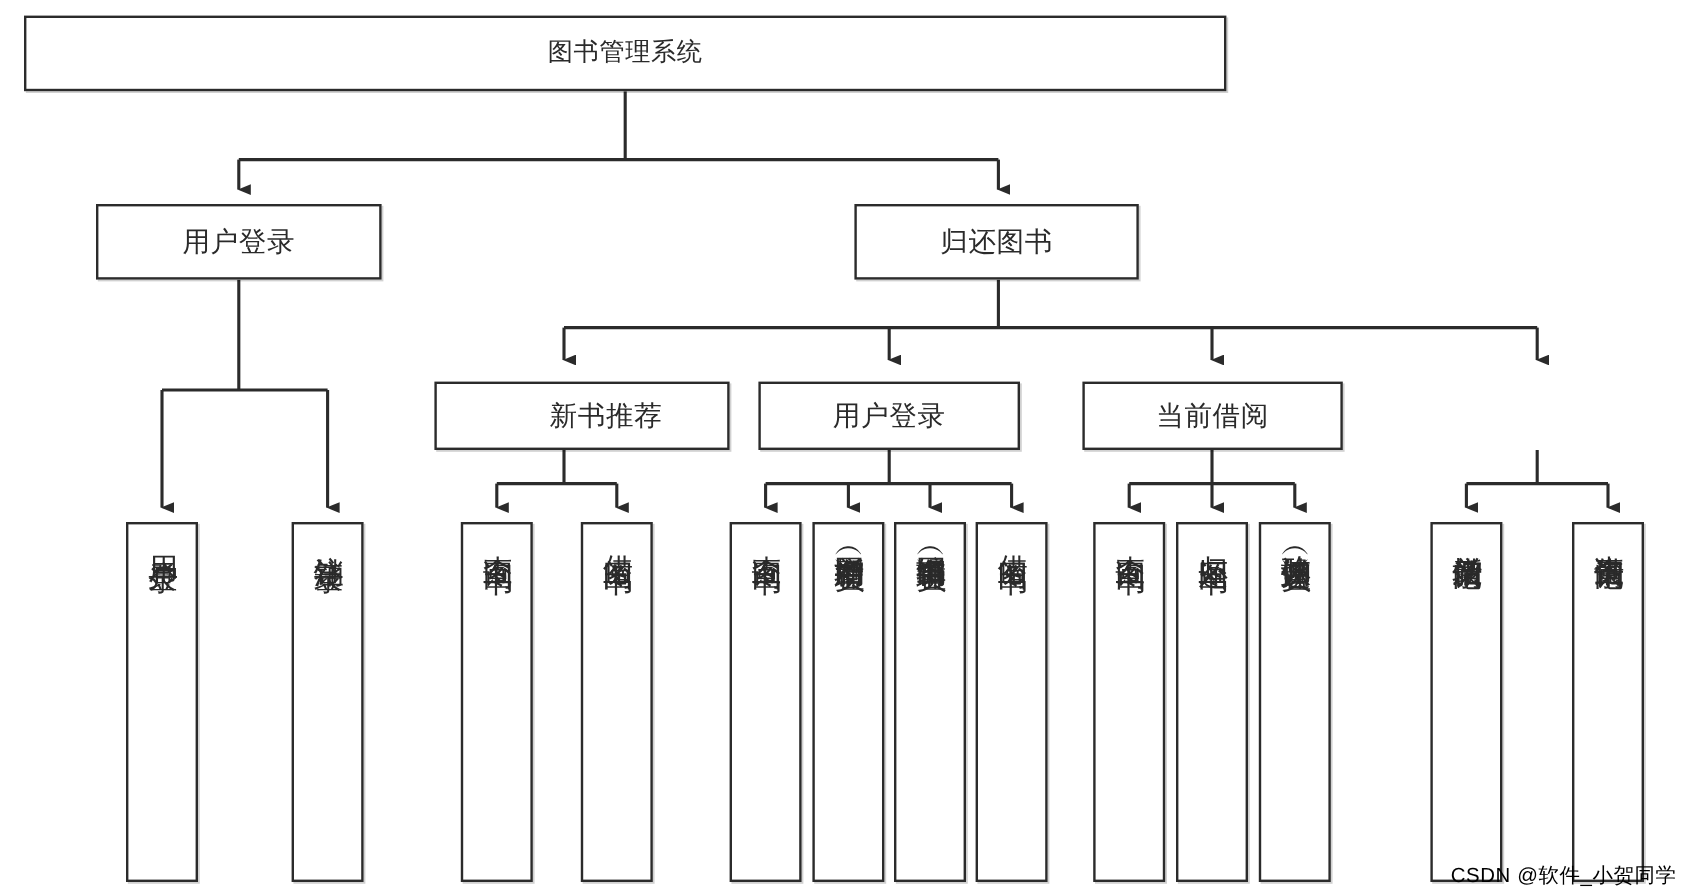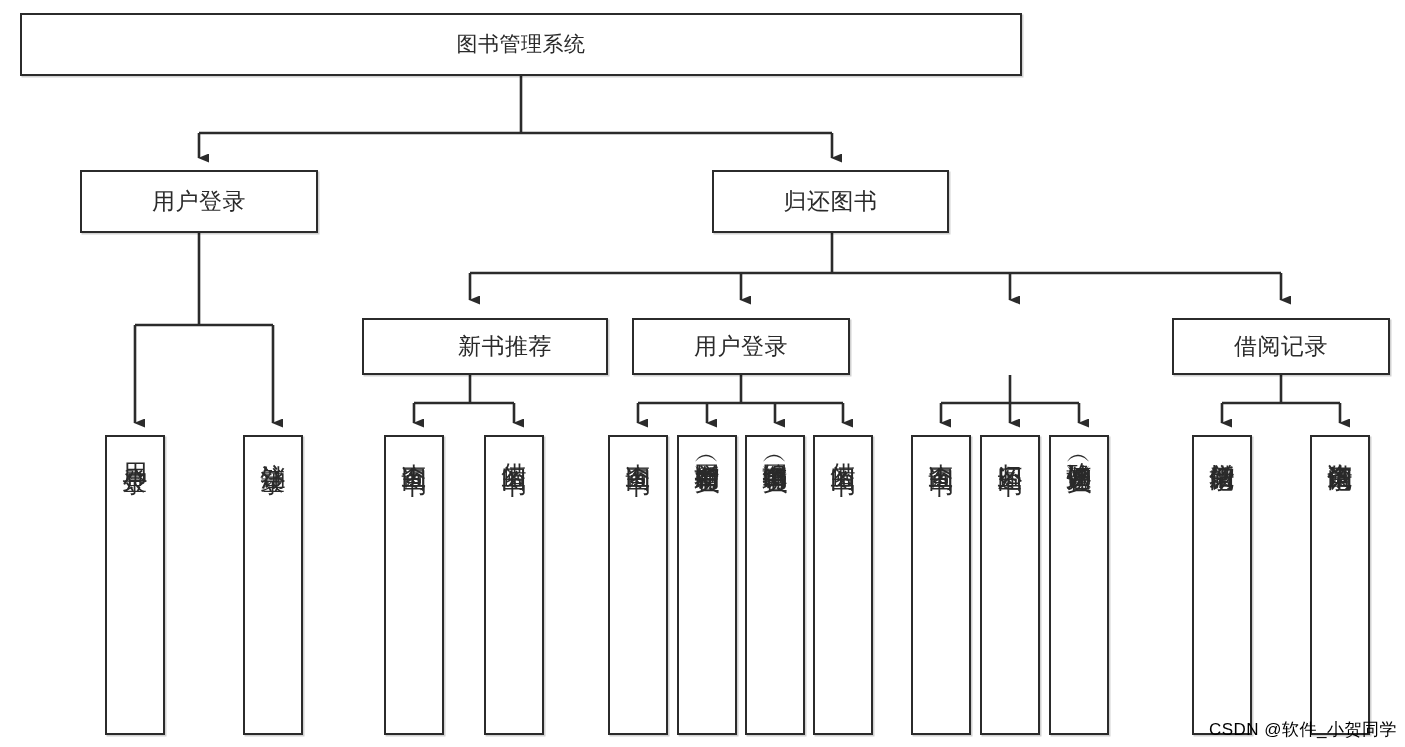--- a/index.html
+++ b/index.html
@@ -143,22 +143,22 @@
   <div class="node horiz" style="left:712px; top:170px; width:237px; height:63px;">
     <span class="label">归还图书</span>
   </div>
 
   <div class="node horiz" style="left:362px; top:318px; width:246px; height:57px;padding-left:40px;">
     <span class="label">新书推荐</span>
   </div>
   <div class="node horiz" style="left:632px; top:318px; width:218px; height:57px;">
     <span class="label">用户登录</span>
   </div>
-  <div class="node horiz" style="left:1172px; top:318px; width:218px; height:57px;">
-    <span class="label">借阅记录</span>
+  <div class="node horiz" style="left:902px; top:318px; width:217px; height:57px;">
+    <span class="label">当前借阅</span>
   </div>
 
   <div class="node vert" style="left:105px; top:435px; width:60px; height:300px;">
     <span class="label">用户登录</span>
   </div>
   <div class="node vert" style="left:243px; top:435px; width:60px; height:300px;">
     <span class="label">注销登录</span>
   </div>
 
   <div class="node vert" style="left:384px; top:435px; width:60px; height:300px;">

